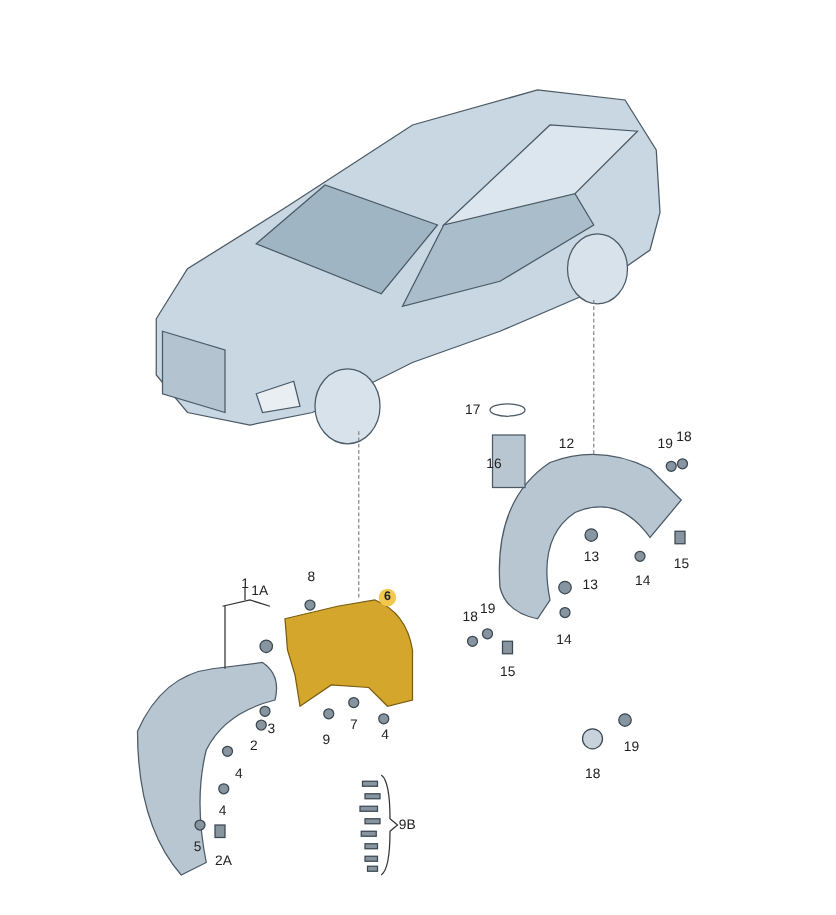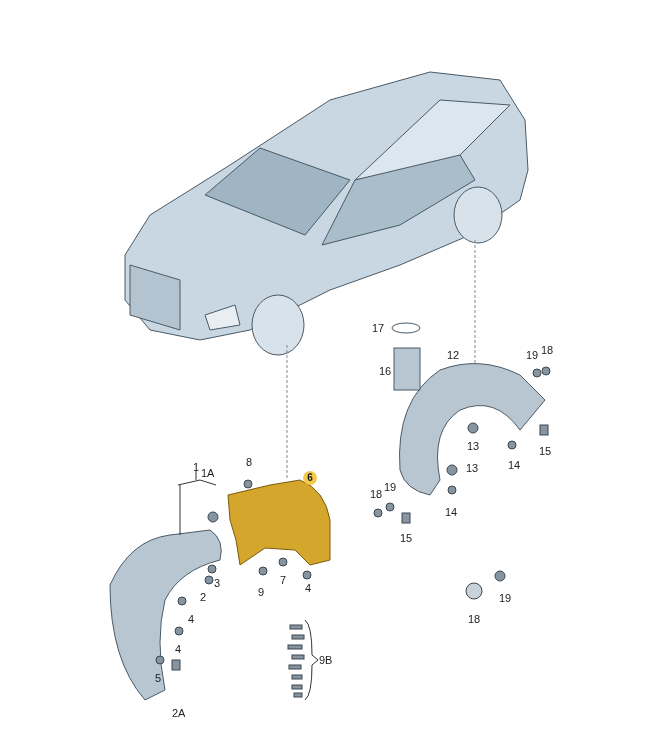--- a/index.html
+++ b/index.html
@@ -80,30 +80,30 @@
   </svg>
 
   
   <span class="lbl" style="left:193px;top:462px">1</span>
   <span class="lbl" style="left:201px;top:468px">1A</span>
   <span class="lbl" style="left:214px;top:578px">3</span>
   <span class="lbl" style="left:200px;top:592px">2</span>
   <span class="lbl" style="left:188px;top:614px">4</span>
   <span class="lbl" style="left:175px;top:644px">4</span>
   <span class="lbl" style="left:155px;top:673px">5</span>
-  <span class="lbl" style="left:172px;top:708px">2A</span>
+  <span class="lbl" style="left:172px;top:684px">2A</span>
   <span class="lbl" style="left:246px;top:457px">8</span>
   <span class="badge" style="left:303px;top:471px">6</span>
   <span class="lbl" style="left:258px;top:587px">9</span>
   <span class="lbl" style="left:280px;top:575px">7</span>
   <span class="lbl" style="left:305px;top:583px">4</span>
   <span class="lbl" style="left:319px;top:655px">9B</span>
 
   <span class="lbl" style="left:372px;top:323px">17</span>
-  <span class="lbl" style="left:379px;top:366px">16</span>
+  <span class="lbl" style="left:389px;top:366px">16</span>
   <span class="lbl" style="left:447px;top:350px">12</span>
   <span class="lbl" style="left:526px;top:350px">19</span>
   <span class="lbl" style="left:541px;top:345px">18</span>
   <span class="lbl" style="left:467px;top:441px">13</span>
   <span class="lbl" style="left:466px;top:463px">13</span>
   <span class="lbl" style="left:539px;top:446px">15</span>
   <span class="lbl" style="left:508px;top:460px">14</span>
   <span class="lbl" style="left:384px;top:482px">19</span>
   <span class="lbl" style="left:370px;top:489px">18</span>
   <span class="lbl" style="left:445px;top:507px">14</span>

